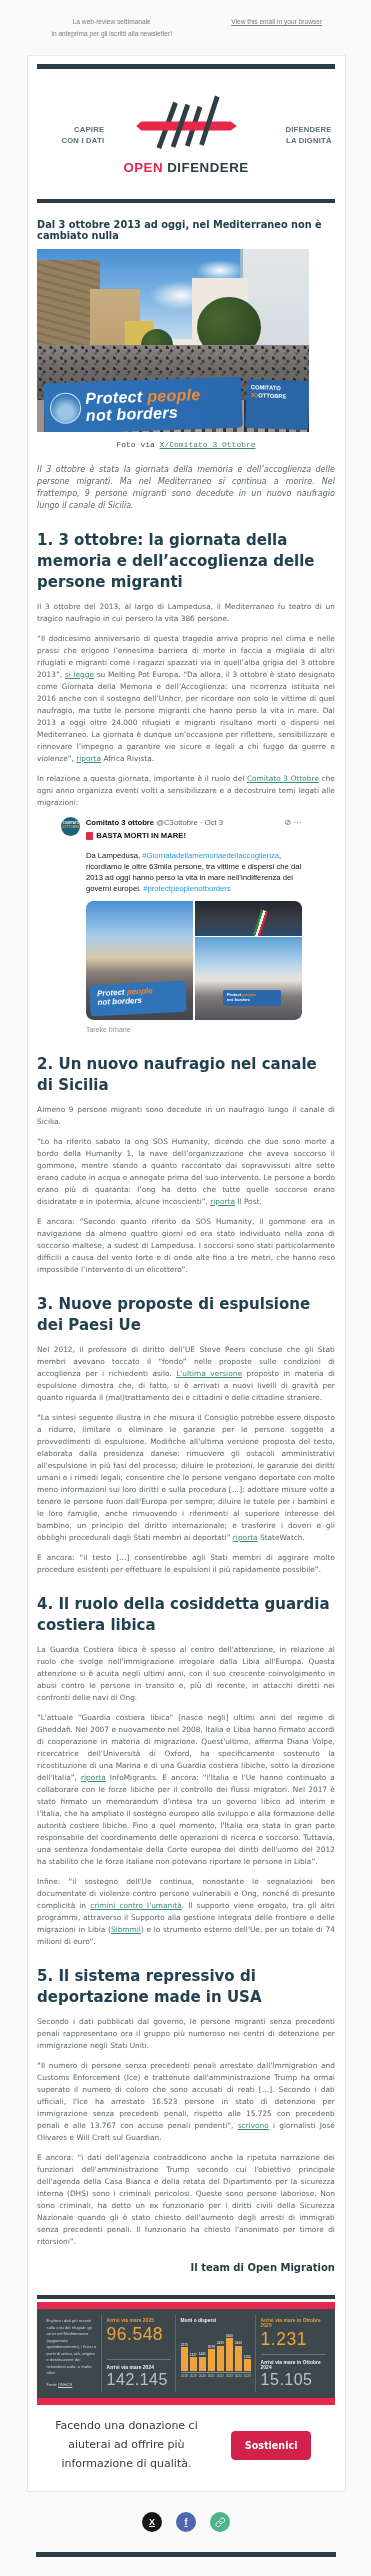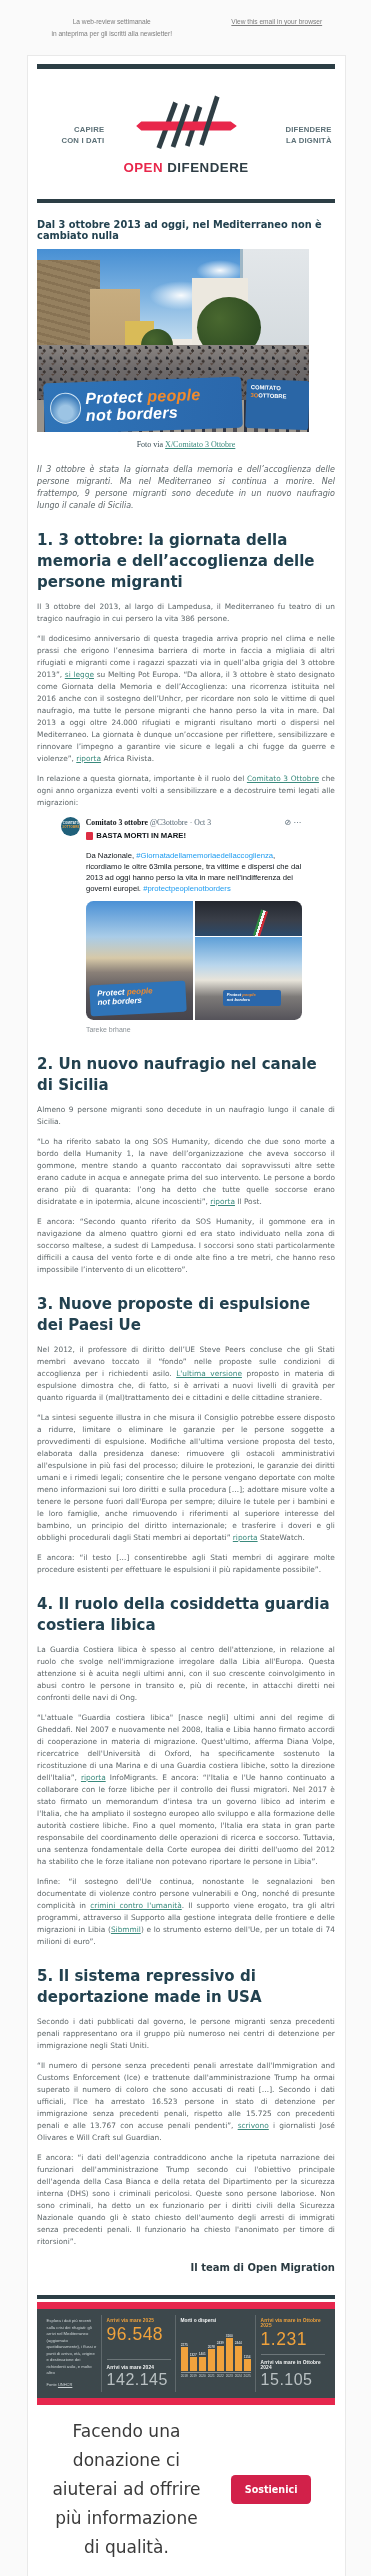--- a/index.html
+++ b/index.html
@@ -25,21 +25,21 @@
   .brand-text .migr { color:#2f3e45; }
   .header-pad { height:18px; }
 
   
   .headline { color:#22414f; font-weight:bold; font-size:9.8px; margin:16px 0 8.5px 0; font-family:"DejaVu Sans", sans-serif; }
   .article { font-family:"DejaVu Sans", sans-serif; color:#5d6669; font-size:7.4px; line-height:12px; }
   .article p { text-align:justify; margin-bottom:8px; }
   .article h2 { color:#22414f; font-size:15px; line-height:1.4; margin:18px 0 8px 0; }
   .article-link { color:#3a8a7d; text-decoration:underline; }
   .intro { font-style:italic; font-size:8px; }
-  .caption { text-align:center; font-size:8px; color:#374b53; margin:7.4px 0 15px 0; font-family:Liberation Serif, serif; }
+  .caption { text-align:center; font-size:8px; color:#374b53; margin:7.4px 0 15px 0; font-family:Liberation Mono, monospace; }
   .signature { font-family:"DejaVu Sans", sans-serif; color:#2b3b42; font-weight:bold; font-size:10px; margin:14px 0 21px 0;text-align:right; }
 
   
   .hero-photo { position:relative; width:272px; height:183px; overflow:hidden;
     background:linear-gradient(180deg,#478fd3 0%,#7fb4e2 26%,#c2dcef 50%,#d9e6ee 58%); }
   .cloud { position:absolute; border-radius:50%; background:radial-gradient(ellipse at center, rgba(255,255,255,.95), rgba(255,255,255,0) 70%); }
   .c1 { left:112px; top:32px; width:64px; height:29px; }
   .c2 { left:159px; top:10.6px; width:48px; height:21px; }
   .bld { position:absolute; }
   .b-left1 { left:0; top:10.6px; width:63px; height:125px; background:repeating-linear-gradient(15deg,#95805f 0 4.8px,#877253 4.8px 7.4px); }
@@ -68,21 +68,21 @@
   .banner-text .orange { color:#f08a2d; }
   .banner-right { position:absolute; right:0; bottom:3.2px; width:63px; height:49px; background:#2a66a6; border-radius:3.2px; transform:rotate(2deg); color:#fff; font-weight:bold; font-size:5.8px; padding:5.3px 4.2px; line-height:1.25; }
   .banner-right .num { color:#f08a2d; }
 
   
   .tweet { margin:3.2px 0 5.3px 24.4px; width:240px; font-family:"Liberation Sans", sans-serif; }
   .tw-head { display:flex; align-items:flex-start; }
   .tw-avatar { width:19px; height:19px; border-radius:50%; background:#20607a; color:#fff; font-size:2.9px; font-weight:bold; display:flex; flex-direction:column; align-items:center; justify-content:center; line-height:1.3; flex:0 0 19px; letter-spacing:0.2px; }
   .tw-avatar .n3 { color:#f0a23c; }
   .tw-headtext { margin-left:5.3px; flex:1; }
-  .tw-nameline { font-size:7.7px; color:#536471;font-family:Liberation Serif, serif; }
+  .tw-nameline { font-size:7.7px; color:#536471; }
   .tw-nameline b { color:#0f1419; }
   .tw-icons { color:#536471; font-size:8px; white-space:nowrap; }
   .tw-banner-line { font-size:7.7px; color:#0f1419; font-weight:bold; margin-top:1.6px; display:flex; align-items:center; gap:3.2px; }
   .redsq { display:inline-block; width:7.4px; height:7.4px; background:#dd2e44; border-radius:1.1px; }
   .tw-body { margin:7.4px 0 6.4px 24.4px; font-size:7.7px; line-height:1.45; color:#0f1419; }
   .hashtag { color:#1d9bf0; text-decoration:none; }
   .tw-media { margin-left:24.4px; width:216px; height:119px; border-radius:7.4px; overflow:hidden; display:flex; gap:1.6px; }
   .m-left { width:50%; height:100%; position:relative; overflow:hidden;
     background:linear-gradient(180deg,#4a90d5 0%,#a9cce8 30%,#d7c9a8 48%,#8a8078 60%,#565459 78%,#46444c 100%); }
   .m-left .mini-banner { position:absolute; left:4.2px; bottom:5.3px; width:96px; height:31px; background:#2f74b8; border-radius:3.2px; transform:rotate(-3deg); color:#fff; font-style:italic; font-weight:bold; font-size:8px; line-height:1.1; padding:5.3px 0 0 7.4px; }
@@ -117,21 +117,21 @@
   .w-chart-title { color:#f3f5f5; font-weight:bold; font-size:4.8px; margin-bottom:2.1px; }
   .bars { display:flex; align-items:flex-end; gap:1.6px; height:46px; }
   .bar-col { display:flex; flex-direction:column; align-items:center; width:7.4px; }
   .bar-val { font-size:3.2px; color:#fff; margin-bottom:0.5px; }
   .bar { width:7px; background:#f0a23c; }
   .years { display:flex; gap:1.6px; border-top:0.5px solid rgba(255,255,255,.4); margin-top:1.1px; padding-top:1.1px; }
   .bar-year { width:7.4px; font-size:3.2px; color:#ced5d7; text-align:center; }
   .w-stats2 { flex:1; display:flex; flex-direction:column; justify-content:space-between; }
 
   .donate-row { display:flex; align-items:center; margin:4.2px 0 18px 0; }
-  .donate-text { width:60%; text-align:center; font-family:"DejaVu Sans", sans-serif; color:#3a3a3a; font-size:17px; line-height:1.7; padding:0 8.5px; }
+  .donate-text { width:60%; text-align:center; font-family:"DejaVu Sans", sans-serif; color:#3a3a3a; font-size:11px; line-height:1.7; padding:0 8.5px; }
   .donate-btn { margin-left:15px; background:#d2214a; color:#fff; font-weight:bold; font-size:9.6px; padding:9px 14px; border:none; border-radius:4.2px; cursor:pointer; font-family:"DejaVu Sans", sans-serif; }
 
   
   .social-row { display:flex; justify-content:center; gap:14px; margin:20px 0; }
   .soc { width:20px; height:20px; border-radius:50%; display:flex; align-items:center; justify-content:center; color:#fff; font-weight:bold; font-size:9px; }
   .soc.x { background:#171717; }
   .soc.fb { background:#4e68b0; }
   .soc.ln { background:#4cb585; }
   .footer-bar { width:300px; margin:0 auto; height:4.2px; background:#2c3e45; }
   .footer { text-align:center; color:#7f7f7f; font-size:7px; line-height:1.6; }
@@ -242,21 +242,21 @@
             <div class="tw-banner-line">
               <span class="redsq"></span>
               <span>BASTA MORTI IN MARE!</span>
             </div>
           </div>
           <div class="tw-icons">
             <span>⊘</span>
             <span>···</span>
           </div>
         </div>
-        <div class="tw-body"><span>Da Nazionale, </span><a href="#" class="hashtag">#Giornatadellamemoriaedellaccoglienza</a><span>, ricordiamo le oltre 63mila persone, tra vittime e dispersi che dal 2013 ad oggi hanno perso la vita in mare nell’indifferenza dei governi europei. </span><a href="#" class="hashtag">#protectpeoplenotborders</a></div>
+        <div class="tw-body"><span>Da Lampedusa, </span><a href="#" class="hashtag">#Giornatadellamemoriaedellaccoglienza</a><span>, ricordiamo le oltre 63mila persone, tra vittime e dispersi che dal 2013 ad oggi hanno perso la vita in mare nell’indifferenza dei governi europei. </span><a href="#" class="hashtag">#protectpeoplenotborders</a></div>
         <div class="tw-media">
           <div class="m-left">
             <div class="mini-banner">
               <span>Protect</span>
               <span class="orange">people</span><br>
               <span>not borders</span>
             </div>
           </div>
           <div class="m-right">
             <div class="m-rt">

